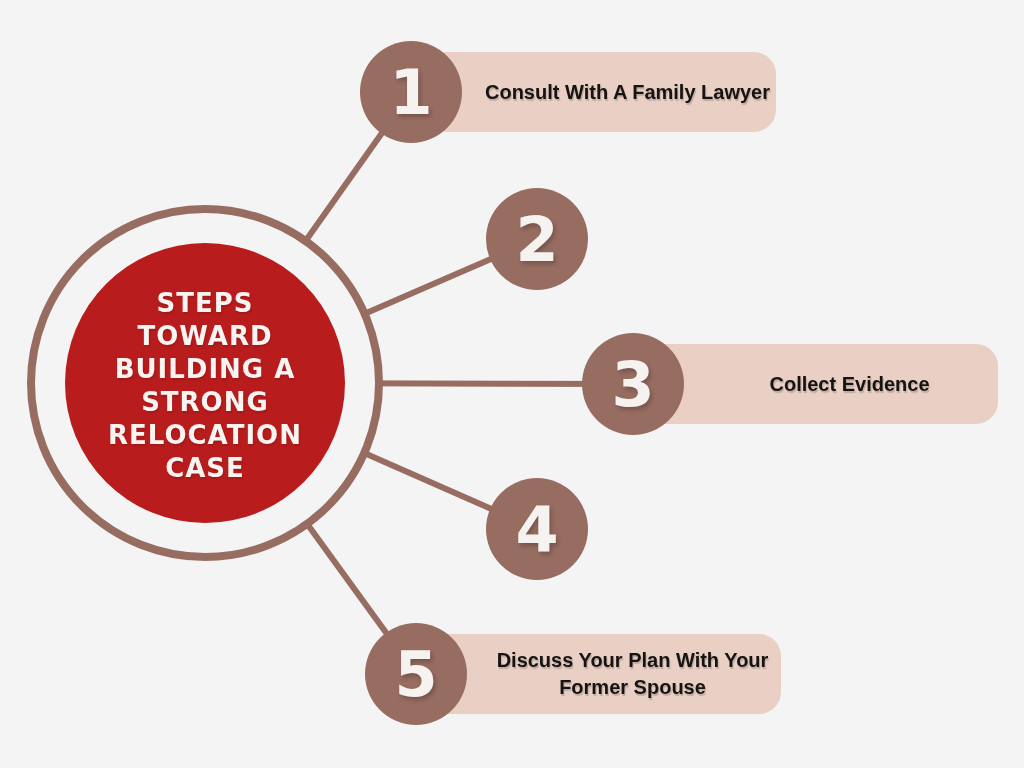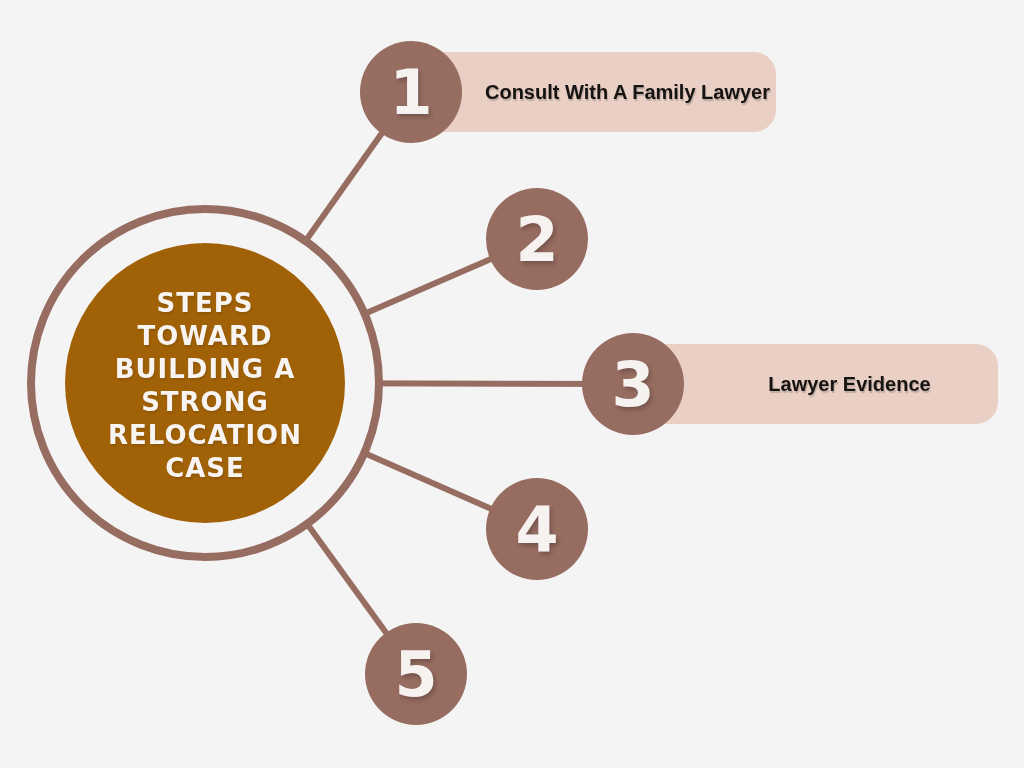--- a/index.html
+++ b/index.html
@@ -26,21 +26,21 @@
     width: 356px; height: 356px;
     border-radius: 50%;
     border: 8px solid #976C61;
     background: #F5F4F5;
   }
   .hub-inner {
     position: absolute;
     left: 65px; top: 243px;
     width: 280px; height: 280px;
     border-radius: 50%;
-    background: #a16207;
+    background: #b91c1c;
     display: flex;
     align-items: center;
     justify-content: center;
   }
   .hub-title {
     font-family: "DejaVu Sans", sans-serif;
     font-weight: 700;
     font-size: 26px;
     line-height: 33px;
     letter-spacing: 1px;
@@ -126,27 +126,31 @@
   </div>
   <div class="step-circle circ-1">
     <span class="step-num">1</span>
   </div>
 
   <div class="step-circle circ-2">
     <span class="step-num">2</span>
   </div>
 
   <div class="pill pill-3">
-    <div class="pill-label">Lawyer Evidence</div>
+    <div class="pill-label">Collect Evidence</div>
   </div>
   <div class="step-circle circ-3">
     <span class="step-num">3</span>
   </div>
 
   <div class="step-circle circ-4">
     <span class="step-num">4</span>
   </div>
 
+  <div class="pill pill-5">
+    <div class="pill-label">Discuss Your Plan With Your
+Former Spouse</div>
+  </div>
   <div class="step-circle circ-5">
     <span class="step-num">5</span>
   </div>
 
 </div>
 
 </body></html>

